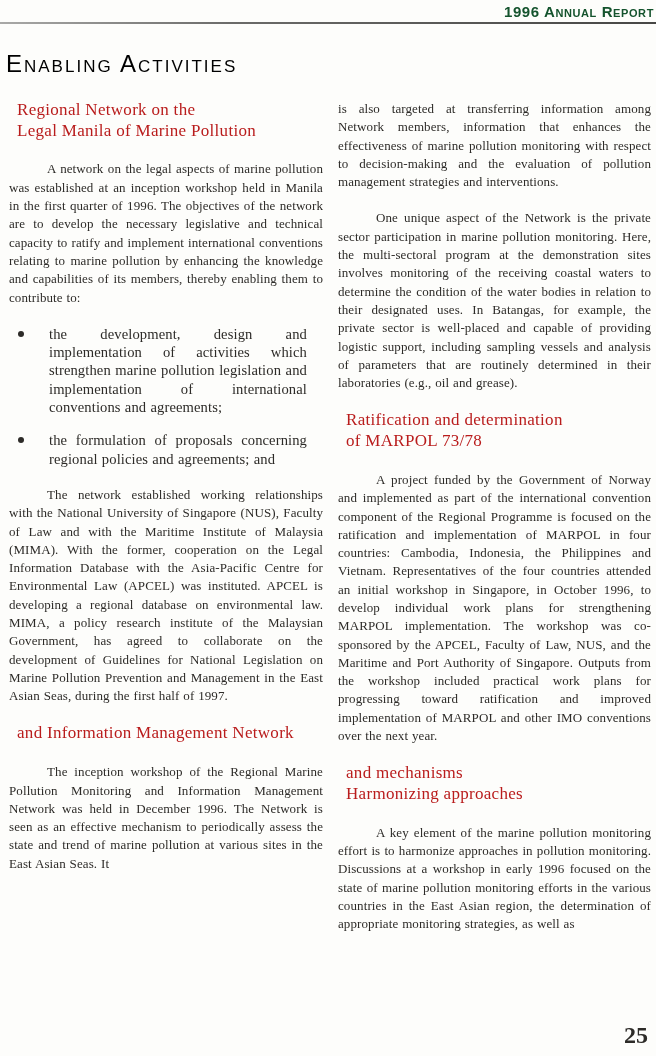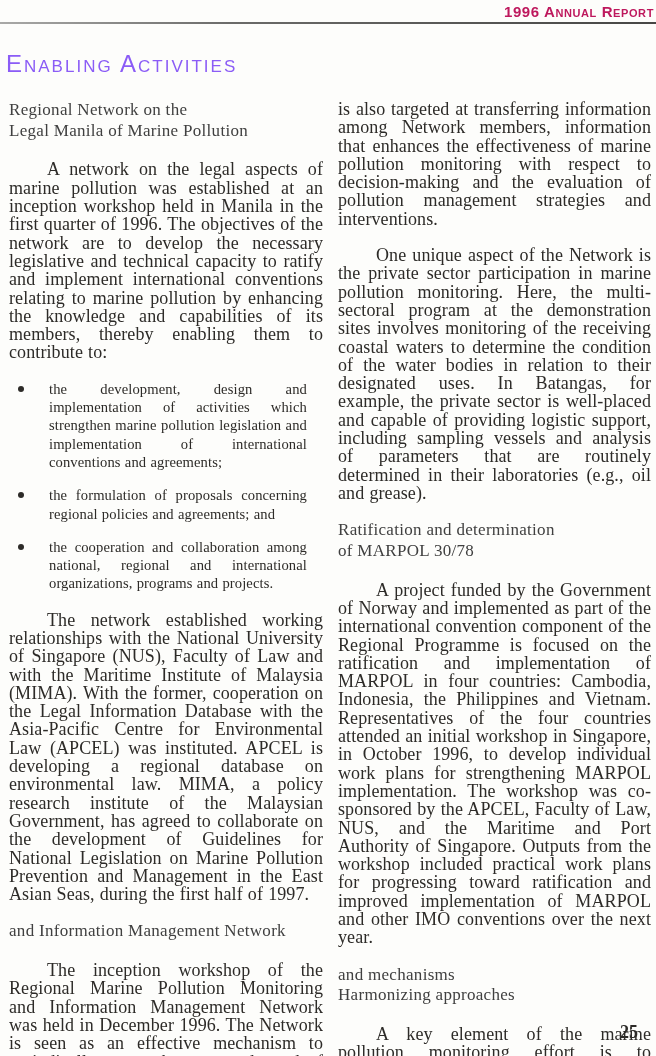--- a/index.html
+++ b/index.html
@@ -11,57 +11,57 @@
     font-family:"Liberation Serif", serif;
     color:#2d2b28;
   }
   .report-header{
     position:absolute;top:3px;right:2px;
     font-family:"Liberation Sans", sans-serif;
     font-variant:small-caps;
     font-weight:bold;
     font-size:15px;
     letter-spacing:0.6px;
-    color:#be185d;
+    color:#14532d;
     white-space:nowrap;
   }
   .header-rule{
     position:absolute;top:22px;left:0;
     width:656px;height:2px;
     background:linear-gradient(to right,#a9a9a7,#6b6b69 35%,#474745);
   }
   .page-title{
     position:absolute;top:50px;left:6px;
     font-family:"Liberation Sans", sans-serif;
     font-variant:small-caps;
     font-weight:normal;
     font-size:24px;
     letter-spacing:2px;
-    color:#8b5cf6;
+    color:#000000;
   }
   .columns{
     position:absolute;top:100px;left:9px;
     width:642px;
     display:flex;
     gap:15px;
   }
   .col{width:314px;flex:0 0 auto;}
   .col.right{flex:1 1 auto;width:auto;}
   h2.sec-heading{
-    margin:0 0 19px 0;
+    margin:0 0 19px 8px;
     font-weight:normal;
     font-size:17px;
     line-height:1.22;
     letter-spacing:0.3px;
-    color:#404040;
+    color:#b91c1c;
   }
   h2.sec-heading .hl{display:block;}
   p.body-par{
     margin:0 0 18px 0;
-    font-size:18px;
+    font-size:13px;
     line-height:18.3px;
     text-align:justify;
     letter-spacing:0.1px;
     word-spacing:0.5px;
   }
   p.body-par.indent{text-indent:38px;margin-top:16px;}
   ul.bullets{
     list-style:none;
     margin:0 0 18px 0;
     padding:0;
@@ -75,22 +75,22 @@
     text-align:justify;
     letter-spacing:0.1px;
     word-spacing:0.5px;
   }
   .bullet-dot{
     position:absolute;left:9px;top:6px;
     width:6px;height:6px;border-radius:50%;
     background:#2d2b28;
   }
   .page-number{
-    position:absolute;top:1022px;right:18px;
-    font-size:18px;
+    position:absolute;top:1022px;right:8px;
+    font-size:24px;
     font-weight:bold;
     color:#2d2b28;
     text-align:right;
   }
 </style>
 </head>
 <body>
 
 <div class="page">
 
@@ -111,45 +111,41 @@
 
       <ul class="bullets">
         <li>
           <span class="bullet-dot"></span>
           <span>the development, design and implementation of activities which strengthen marine pollution legislation and implementation of international conventions and agreements;</span>
         </li>
         <li>
           <span class="bullet-dot"></span>
           <span>the formulation of proposals concerning regional policies and agreements; and</span>
         </li>
-        <li>
-          <span class="bullet-dot"></span>
-          <span>the cooperation and collaboration among national, regional and international organizations, programs and projects.</span>
-        </li>
       </ul>
 
       <p class="body-par indent">The network established working relationships with the National University of Singapore (NUS), Faculty of Law and with the Maritime Institute of Malaysia (MIMA). With the former, cooperation on the Legal Information Database with the Asia-Pacific Centre for Environmental Law (APCEL) was instituted. APCEL is developing a regional database on environmental law. MIMA, a policy research institute of the Malaysian Government, has agreed to collaborate on the development of Guidelines for National Legislation on Marine Pollution Prevention and Management in the East Asian Seas, during the first half of 1997.</p>
 
       <h2 class="sec-heading">
         <span class="hl">and Information Management Network</span>
       </h2>
 
       <p class="body-par indent">The inception workshop of the Regional Marine Pollution Monitoring and Information Management Network was held in December 1996. The Network is seen as an effective mechanism to periodically assess the state and trend of marine pollution at various sites in the East Asian Seas. It</p>
 
     </div>
 
     <div class="col right">
 
       <p class="body-par">is also targeted at transferring information among Network members, information that enhances the effectiveness of marine pollution monitoring with respect to decision-making and the evaluation of pollution management strategies and interventions.</p>
 
       <p class="body-par indent">One unique aspect of the Network is the private sector participation in marine pollution monitoring. Here, the multi-sectoral program at the demonstration sites involves monitoring of the receiving coastal waters to determine the condition of the water bodies in relation to their designated uses. In Batangas, for example, the private sector is well-placed and capable of providing logistic support, including sampling vessels and analysis of parameters that are routinely determined in their laboratories (e.g., oil and grease).</p>
 
       <h2 class="sec-heading">
         <span class="hl">Ratification and determination</span>
-        <span class="hl">of MARPOL 30/78</span>
+        <span class="hl">of MARPOL 73/78</span>
       </h2>
 
       <p class="body-par indent">A project funded by the Government of Norway and implemented as part of the international convention component of the Regional Programme is focused on the ratification and implementation of MARPOL in four countries: Cambodia, Indonesia, the Philippines and Vietnam. Representatives of the four countries attended an initial workshop in Singapore, in October 1996, to develop individual work plans for strengthening MARPOL implementation. The workshop was co-sponsored by the APCEL, Faculty of Law, NUS, and the Maritime and Port Authority of Singapore. Outputs from the workshop included practical work plans for progressing toward ratification and improved implementation of MARPOL and other IMO conventions over the next year.</p>
 
       <h2 class="sec-heading">
         <span class="hl">and mechanisms</span>
         <span class="hl">Harmonizing approaches</span>
       </h2>
 
       <p class="body-par indent">A key element of the marine pollution monitoring effort is to harmonize approaches in pollution monitoring. Discussions at a workshop in early 1996 focused on the state of marine pollution monitoring efforts in the various countries in the East Asian region, the determination of appropriate monitoring strategies, as well as</p>

